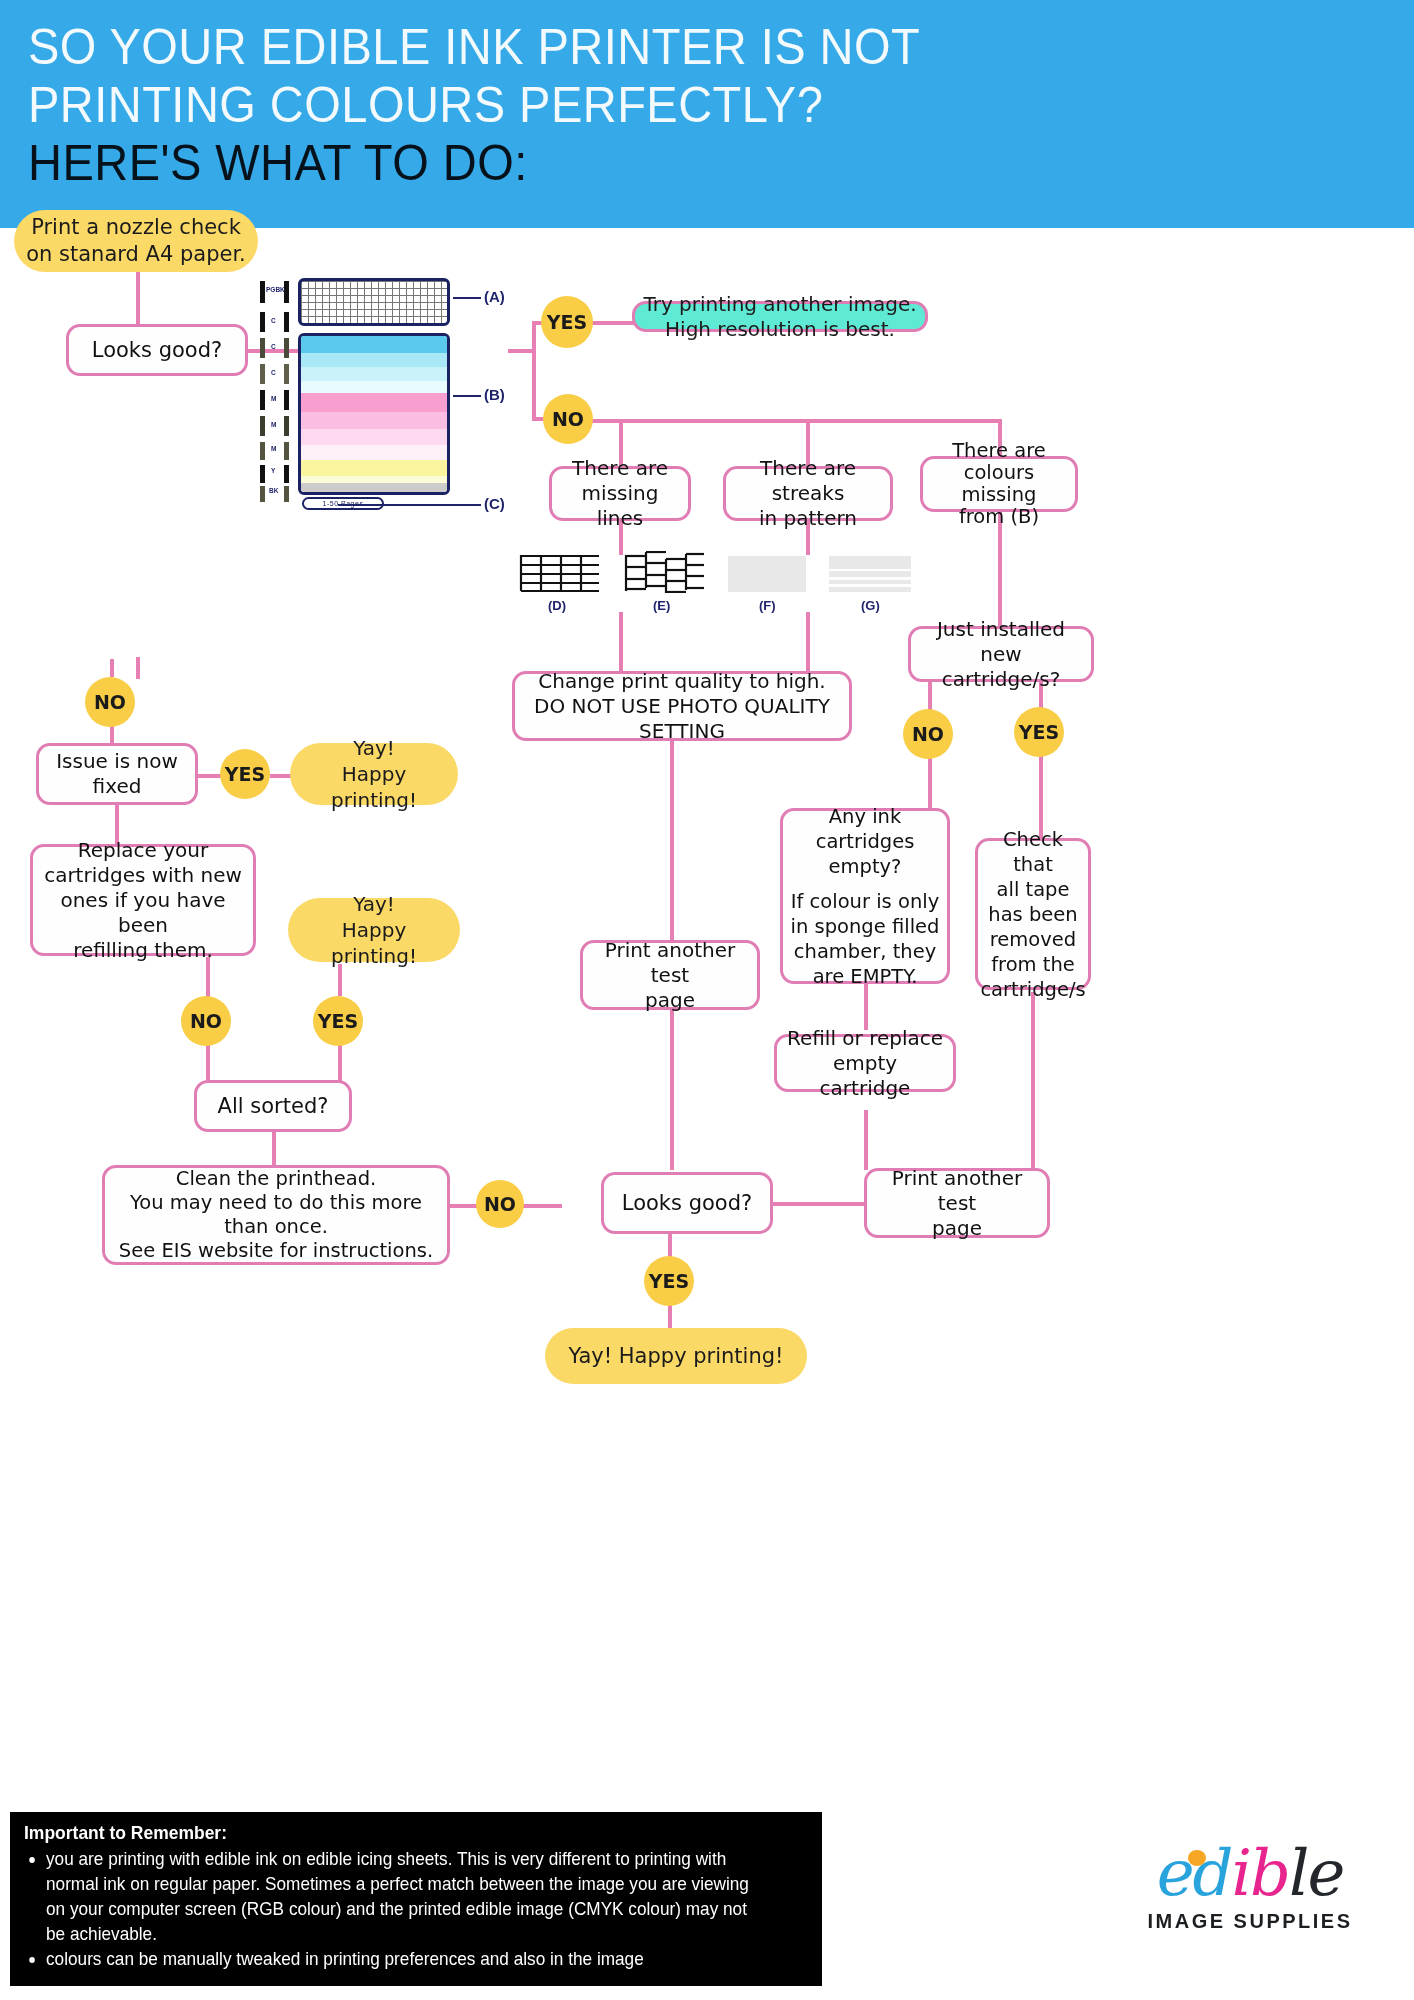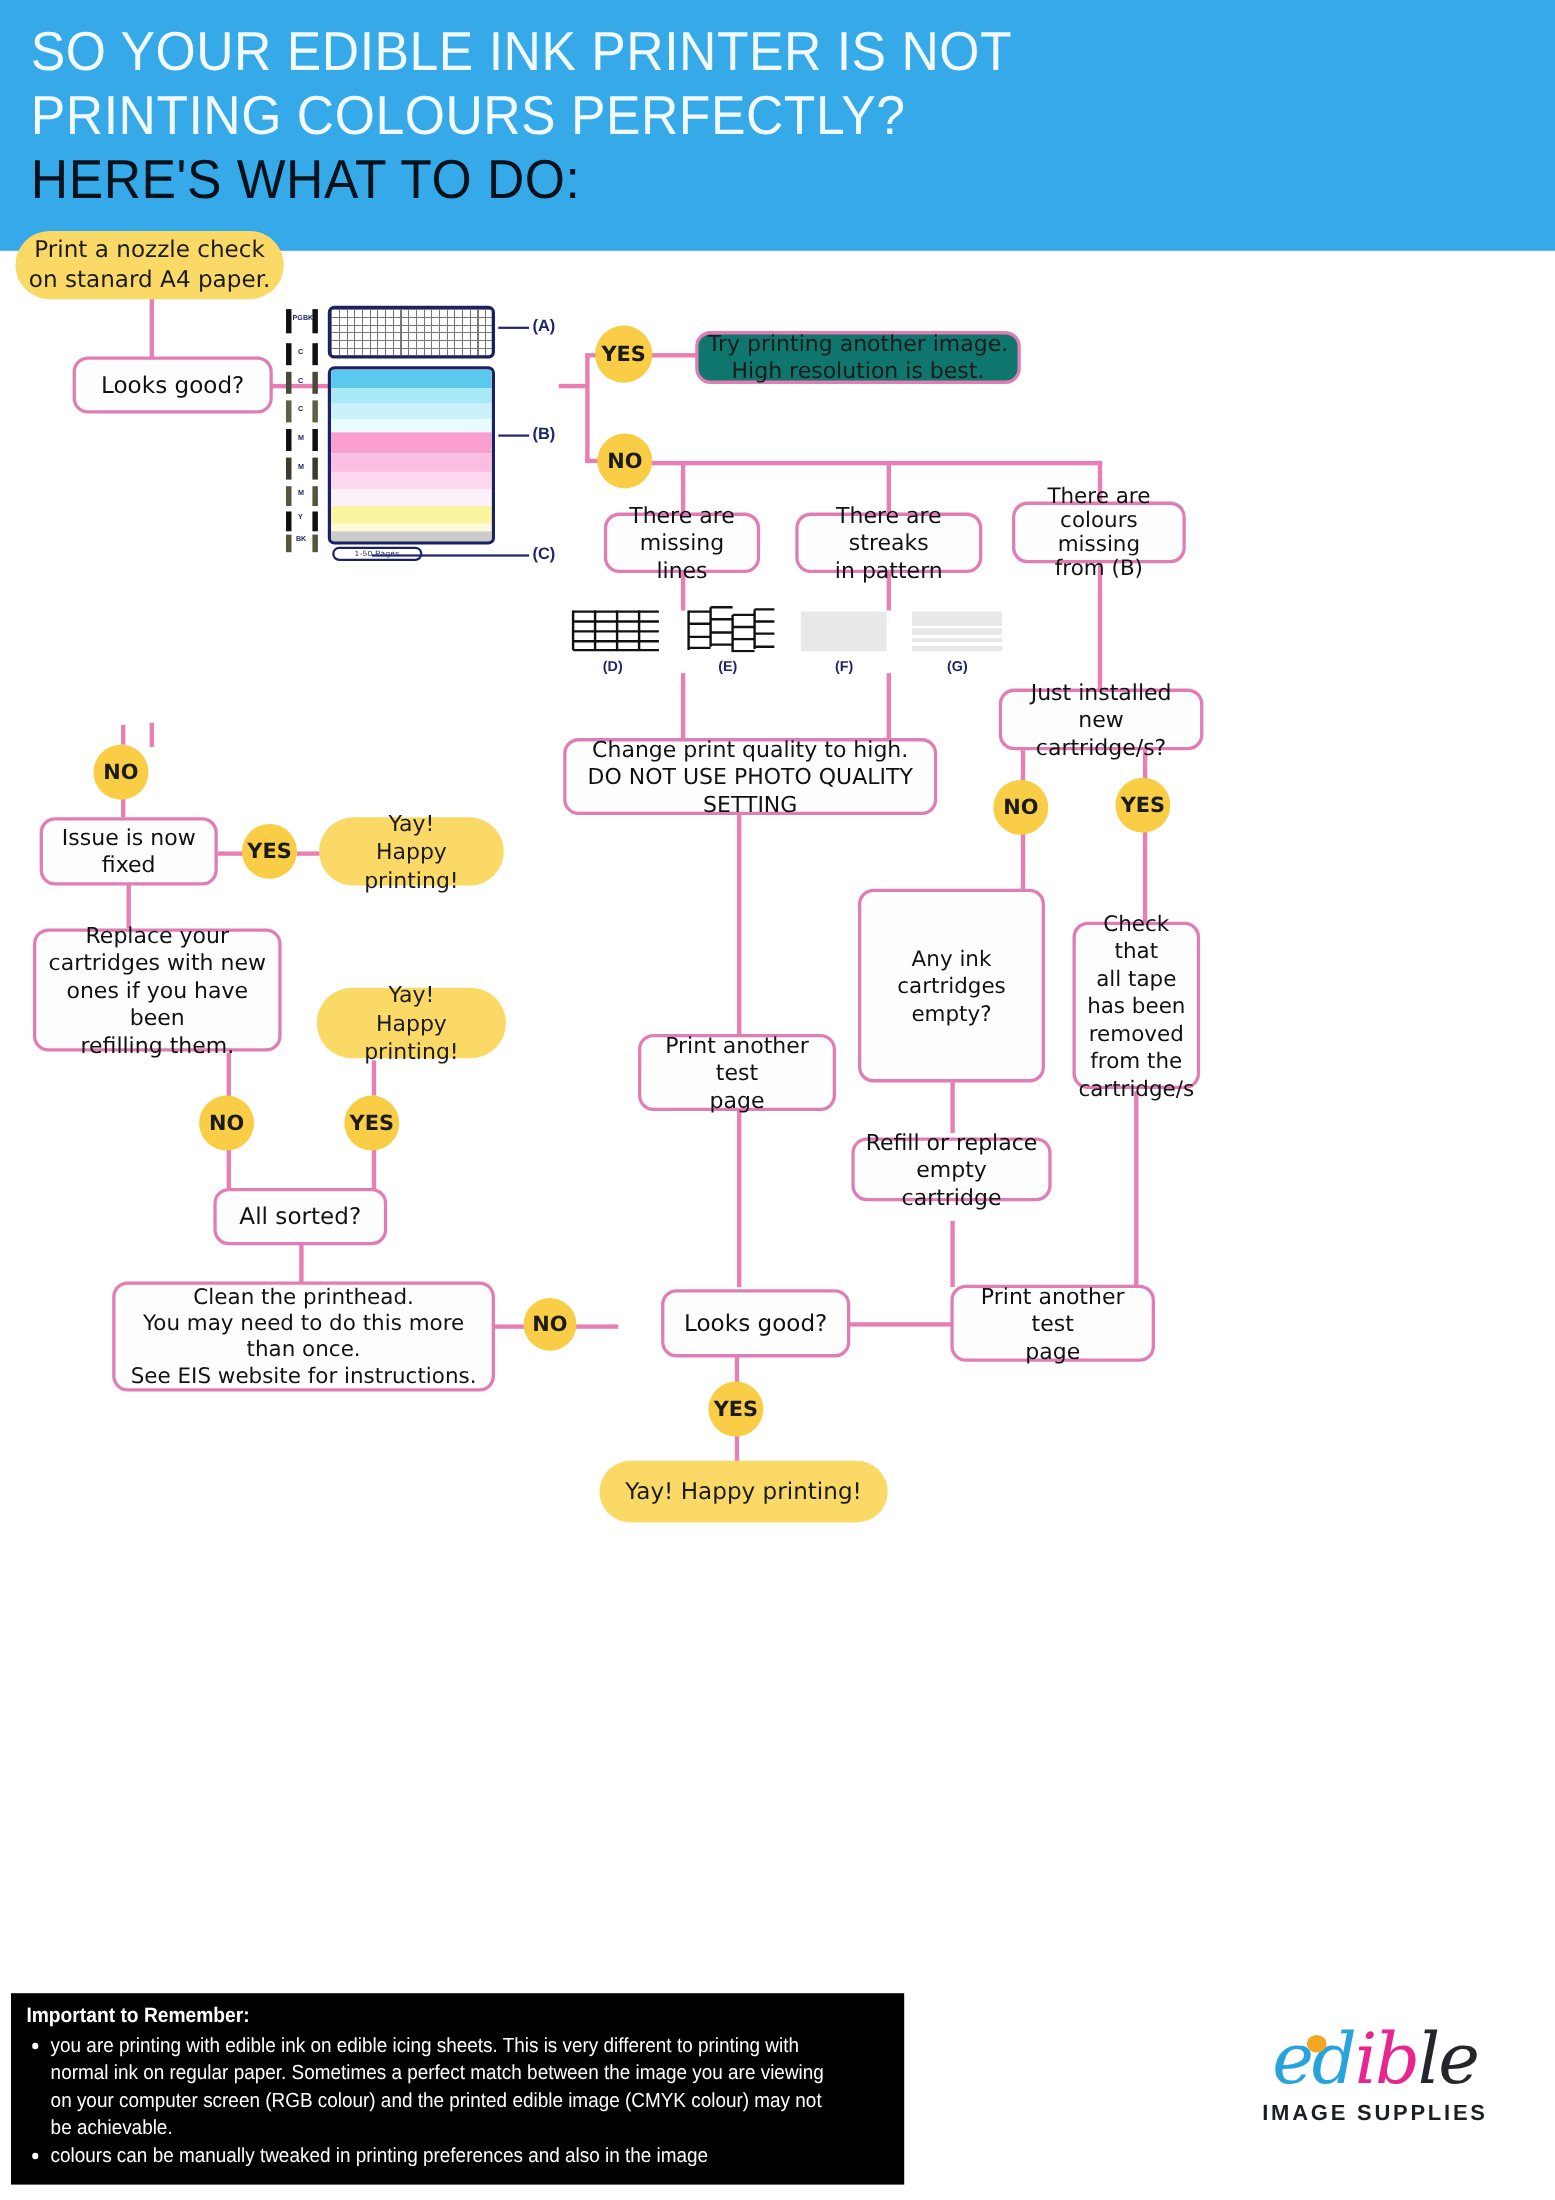--- a/index.html
+++ b/index.html
@@ -301,21 +301,21 @@
         #E8E8E8 31px 36px);"></div>
   <div class="pat-label" style="left:861px;top:598px;">(G)</div>
 
   <div class="node yellow" style="left:14px; top:210px; width:244px; height:62px; font-size:21px; line-height:27px; white-space:pre-line;">Print a nozzle check
 on stanard A4 paper.</div>
 
   <div class="node" style="left:66px; top:324px; width:182px; height:52px; font-size:21px;">Looks good?</div>
 
   <div class="pill" style="left:541px; top:296px; width:52px; height:52px;">YES</div>
 
-  <div class="node yellow" style="background:#0f766e;border:3px solid #E07DB4;border-radius:14px;left:632px; top:301px; width:296px; height:48px; font-size:20px; line-height:25px; white-space:pre-line;">Try printing another image.
+  <div class="node yellow" style="background:#5eead4;border:3px solid #E07DB4;border-radius:14px;left:632px; top:301px; width:296px; height:31px; font-size:20px; line-height:25px; white-space:pre-line;">Try printing another image.
 High resolution is best.</div>
 
   <div class="pill" style="left:543px; top:394px; width:50px; height:50px;">NO</div>
 
   <div class="node" style="left:549px; top:466px; width:142px; height:55px; font-size:20px; line-height:25px; white-space:pre-line;">There are
 missing lines</div>
 
   <div class="node" style="left:723px; top:466px; width:170px; height:55px; font-size:20px; line-height:25px; white-space:pre-line;">There are streaks
 in pattern</div>
 
@@ -370,20 +370,24 @@
   <div class="node" style="left:908px; top:626px; width:186px; height:56px; font-size:20px; line-height:25px; white-space:pre-line;">Just installed
 new cartridge/s?</div>
 
   <div class="pill" style="left:903px; top:709px; width:50px; height:50px;">NO</div>
   <div class="pill" style="left:1014px; top:707px; width:50px; height:50px;">YES</div>
 
   <div class="node" style="left:780px; top:808px; width:170px; height:176px; font-size:19.5px; line-height:25px; flex-direction:column; padding:10px 0;">
     <div style="white-space:pre-line;">Any ink
 cartridges
 empty?</div>
+    <div style="white-space:pre-line;margin-top:10px;">If colour is only
+in sponge filled
+chamber, they
+are EMPTY.</div>
   </div>
 
   <div class="node" style="left:975px; top:838px; width:116px; height:152px; font-size:19.5px; line-height:25px; white-space:pre-line;">Check that
 all tape
 has been
 removed
 from the
 cartridge/s</div>
 
   <div class="node" style="left:774px; top:1034px; width:182px; height:58px; font-size:20px; line-height:25px; white-space:pre-line;">Refill or replace

